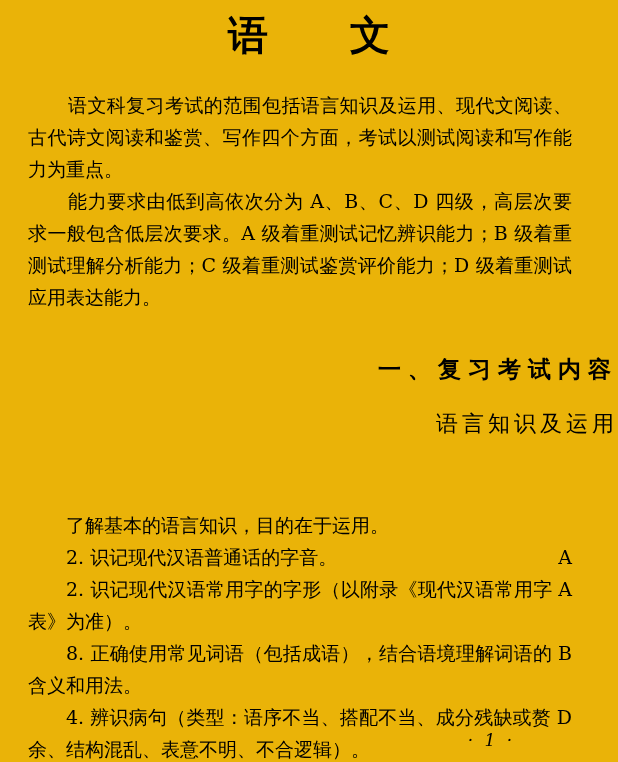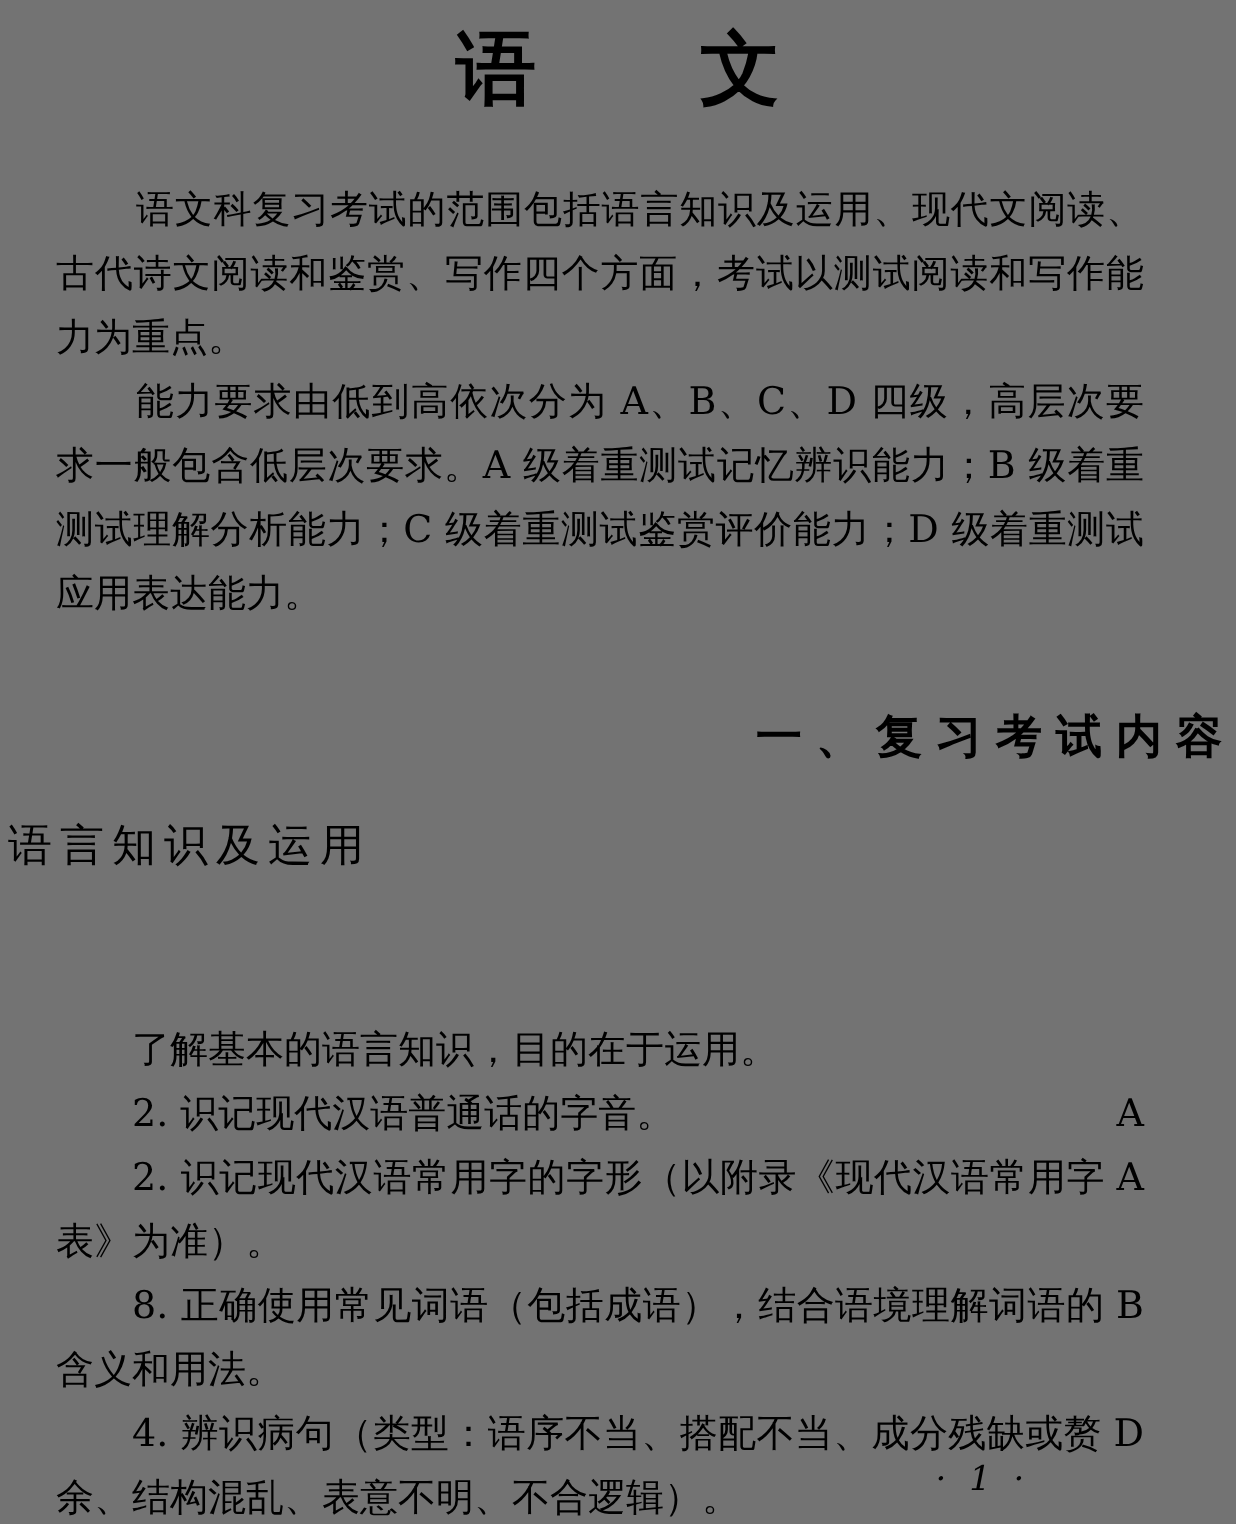--- a/index.html
+++ b/index.html
@@ -12,21 +12,21 @@
     height: 762px;
     overflow: hidden;
     font-family: "DejaVu Serif", "Liberation Serif", serif;
     color: #000000;
     -webkit-font-smoothing: none;
   }
   .page {
     position: relative;
     width: 618px;
     height: 762px;
-    background: #737373;
+    background: #eab308;
   }
 
   
   .doc-title {
     position: absolute;
     top: 8px;
     left: 0;
     width: 618px;
     text-align: center;
     font-family: "DejaVu Serif", "Liberation Serif", serif;
@@ -73,21 +73,21 @@
     letter-spacing: 7px;
     text-indent: 7px;
     color: #000;
   }
   #heading-1 { top: 354px; }
 
   .sub-heading {
     position: absolute;
     left: 0;
     width: 618px;
-    text-align: left;
+    text-align: right;
     font-family: "DejaVu Serif", "Liberation Serif", serif;
     font-weight: normal;
     font-size: 22px;
     line-height: 30px;
     letter-spacing: 4px;
     text-indent: 4px;
     color: #000;
   }
   #subheading-1 { top: 409px; }
 

